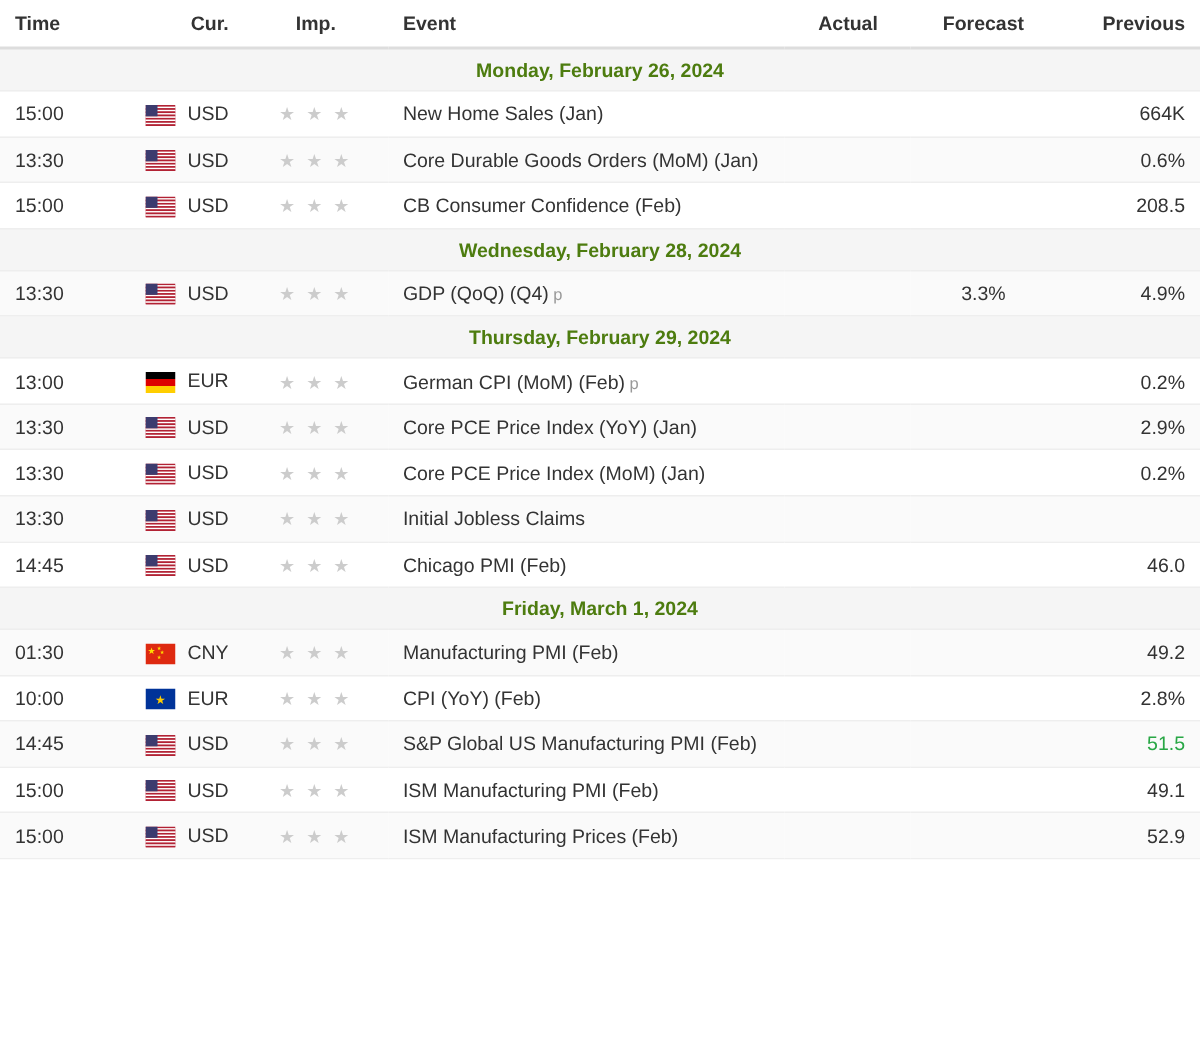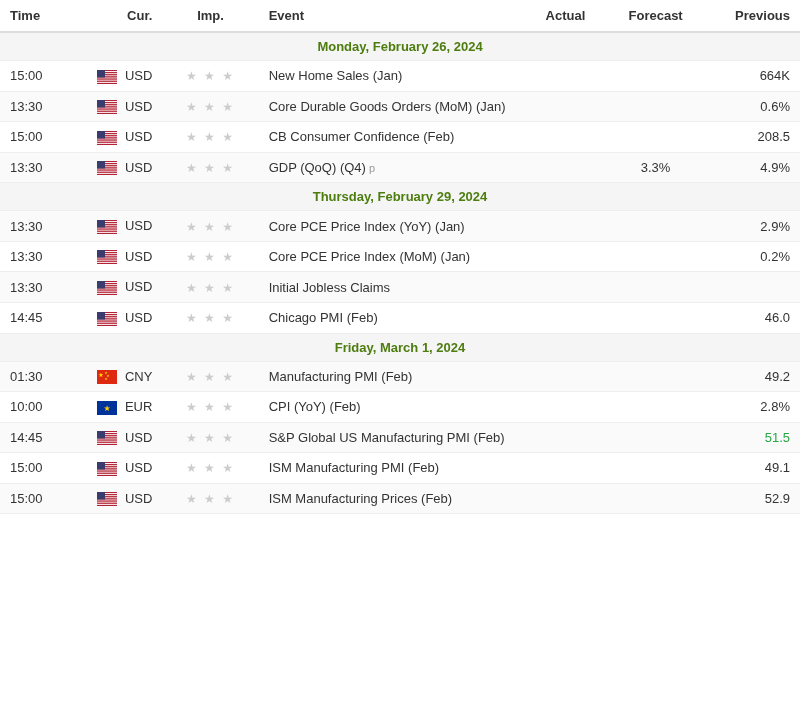--- a/index.html
+++ b/index.html
@@ -151,20 +151,23 @@
         <span class="currency">USD</span>
       </td>
       <td class="col-imp">
         <span class="stars">★ ★ ★</span>
       </td>
       <td class="col-event">CB Consumer Confidence (Feb)</td>
       <td class="col-actual"></td>
       <td class="col-forecast"></td>
       <td class="col-previous">208.5</td>
     </tr>
+      <tr class="day-header">
+        <td colspan="7">Wednesday, February 28, 2024</td>
+      </tr>
       <tr class="row-odd">
       <td class="col-time">13:30</td>
       <td class="col-cur">
         <span class="flag"><svg xmlns="http://www.w3.org/2000/svg" viewBox="0 0 20 14" width="20" height="14">
       <rect width="20" height="14" fill="#B22234"></rect>
       <rect y="1.08" width="20" height="1.08" fill="white"></rect>
       <rect y="2.15" width="20" height="1.08" fill="#B22234"></rect>
       <rect y="3.23" width="20" height="1.08" fill="white"></rect>
       <rect y="4.31" width="20" height="1.08" fill="#B22234"></rect>
       <rect y="5.38" width="20" height="1.08" fill="white"></rect>
@@ -183,20 +186,38 @@
         <span class="stars">★ ★ ★</span>
       </td>
       <td class="col-event">GDP (QoQ) (Q4)<span class="preliminary">p</span></td>
       <td class="col-actual"></td>
       <td class="col-forecast">3.3%</td>
       <td class="col-previous">4.9%</td>
     </tr>
       <tr class="day-header">
         <td colspan="7">Thursday, February 29, 2024</td>
       </tr>
+      <tr class="row-even">
+      <td class="col-time">13:00</td>
+      <td class="col-cur">
+        <span class="flag"><svg xmlns="http://www.w3.org/2000/svg" viewBox="0 0 20 14" width="20" height="14">
+      <rect width="20" height="4.67" fill="#000"></rect>
+      <rect y="4.67" width="20" height="4.67" fill="#DD0000"></rect>
+      <rect y="9.33" width="20" height="4.67" fill="#FFCE00"></rect>
+    </svg></span>
+        <span class="currency">EUR</span>
+      </td>
+      <td class="col-imp">
+        <span class="stars">★ ★ ★</span>
+      </td>
+      <td class="col-event">German CPI (MoM) (Feb)<span class="preliminary">p</span></td>
+      <td class="col-actual"></td>
+      <td class="col-forecast"></td>
+      <td class="col-previous">0.2%</td>
+    </tr>
       <tr class="row-odd">
       <td class="col-time">13:30</td>
       <td class="col-cur">
         <span class="flag"><svg xmlns="http://www.w3.org/2000/svg" viewBox="0 0 20 14" width="20" height="14">
       <rect width="20" height="14" fill="#B22234"></rect>
       <rect y="1.08" width="20" height="1.08" fill="white"></rect>
       <rect y="2.15" width="20" height="1.08" fill="#B22234"></rect>
       <rect y="3.23" width="20" height="1.08" fill="white"></rect>
       <rect y="4.31" width="20" height="1.08" fill="#B22234"></rect>
       <rect y="5.38" width="20" height="1.08" fill="white"></rect>

